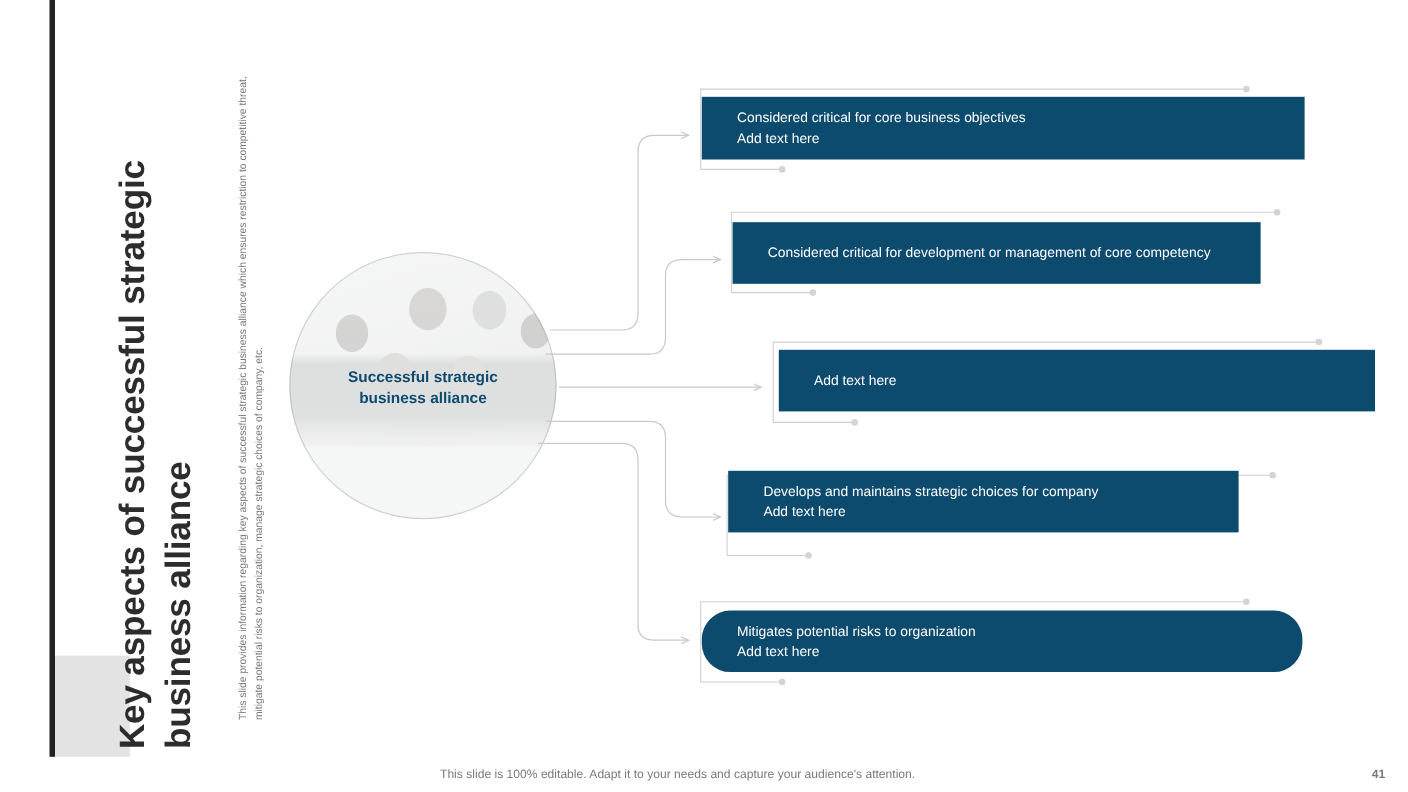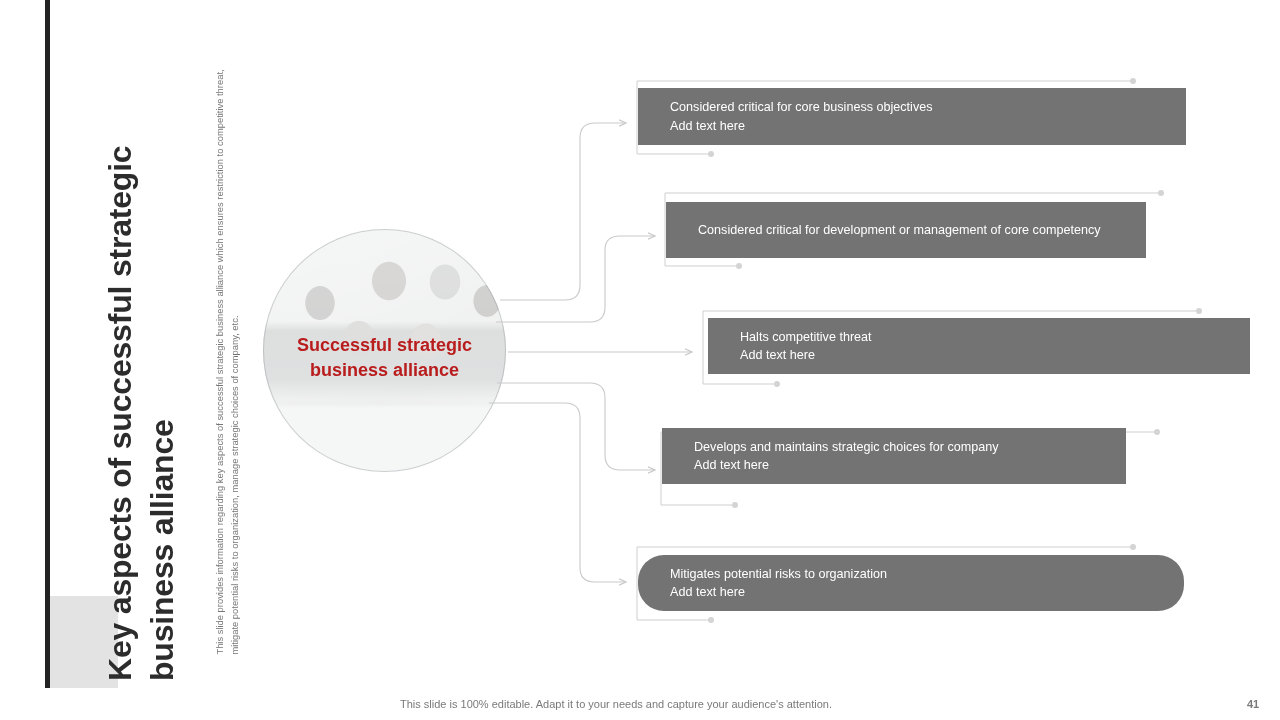--- a/index.html
+++ b/index.html
@@ -112,23 +112,23 @@
     border-radius: 50%;
     box-shadow: inset 0 0 0 1px rgba(160,165,170,0.5);
     pointer-events: none;
   }
   .circle-label {
     position: absolute;
     left: 0;
     right: 0;
     top: 104px;
     text-align: center;
-    font-size: 18px;
+    font-size: 14px;
     font-weight: bold;
-    color: #b91c1c;
+    color: #0c4a6e;
     line-height: 1.38;
   }
 
   
   .connectors {
     position: absolute;
     left: 0;
     top: 0;
     width: 1280px;
     height: 720px;
@@ -139,21 +139,21 @@
   .item {
     position: absolute;
   }
   .item-frame {
     position: absolute;
     left: 0;
     top: 0;
   }
   .item-box {
     position: absolute;
-    background: #737373;
+    background: #0c4a6e;
     color: #ffffff;
     box-sizing: border-box;
     display: flex;
     flex-direction: column;
     justify-content: center;
     padding-left: 32px;
     padding-right: 14px;
   }
   .item-line {
     font-size: 12.6px;
@@ -248,21 +248,20 @@
     </div>
   </div>
 
   <div class="item" style="left:698px; top:306px; width:556px; height:92px;">
     <svg class="item-frame" width="556" height="92" viewBox="0 0 556 92" xmlns="http://www.w3.org/2000/svg">
       <path d="M500,5 H5 V78 H78" fill="none" stroke="#cfcfcf" stroke-width="1"></path>
       <circle cx="501" cy="5" r="3" fill="#d4d4d4"></circle>
       <circle cx="79" cy="78" r="3" fill="#d4d4d4"></circle>
     </svg>
     <div class="item-box" style="left:10px; top:12px; width:542px; height:56px;">
-      <div class="item-line">Halts competitive threat</div>
       <div class="item-line">Add text here</div>
     </div>
   </div>
 
   <div class="item" style="left:656px; top:427px; width:552px; height:92px;">
     <svg class="item-frame" width="552" height="92" viewBox="0 0 552 92" xmlns="http://www.w3.org/2000/svg">
       <path d="M500,5 H5 V78 H78" fill="none" stroke="#cfcfcf" stroke-width="1"></path>
       <circle cx="501" cy="5" r="3" fill="#d4d4d4"></circle>
       <circle cx="79" cy="78" r="3" fill="#d4d4d4"></circle>
     </svg>

